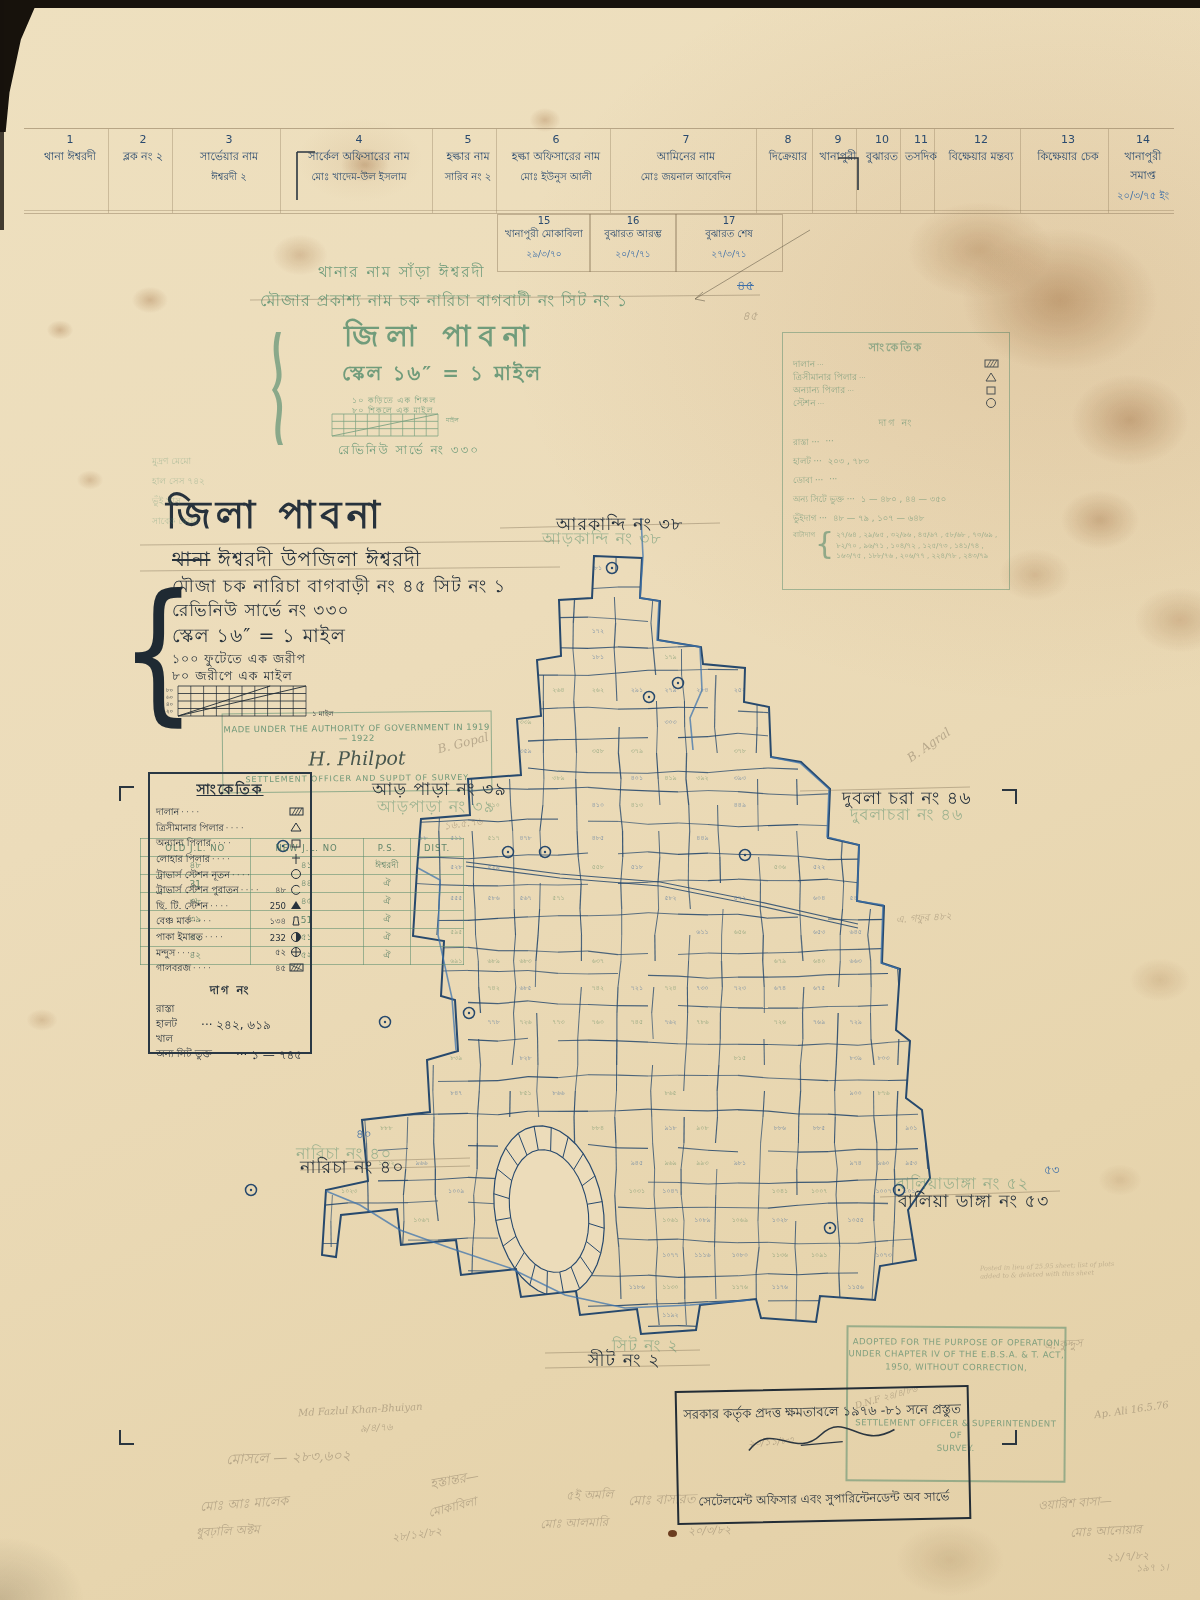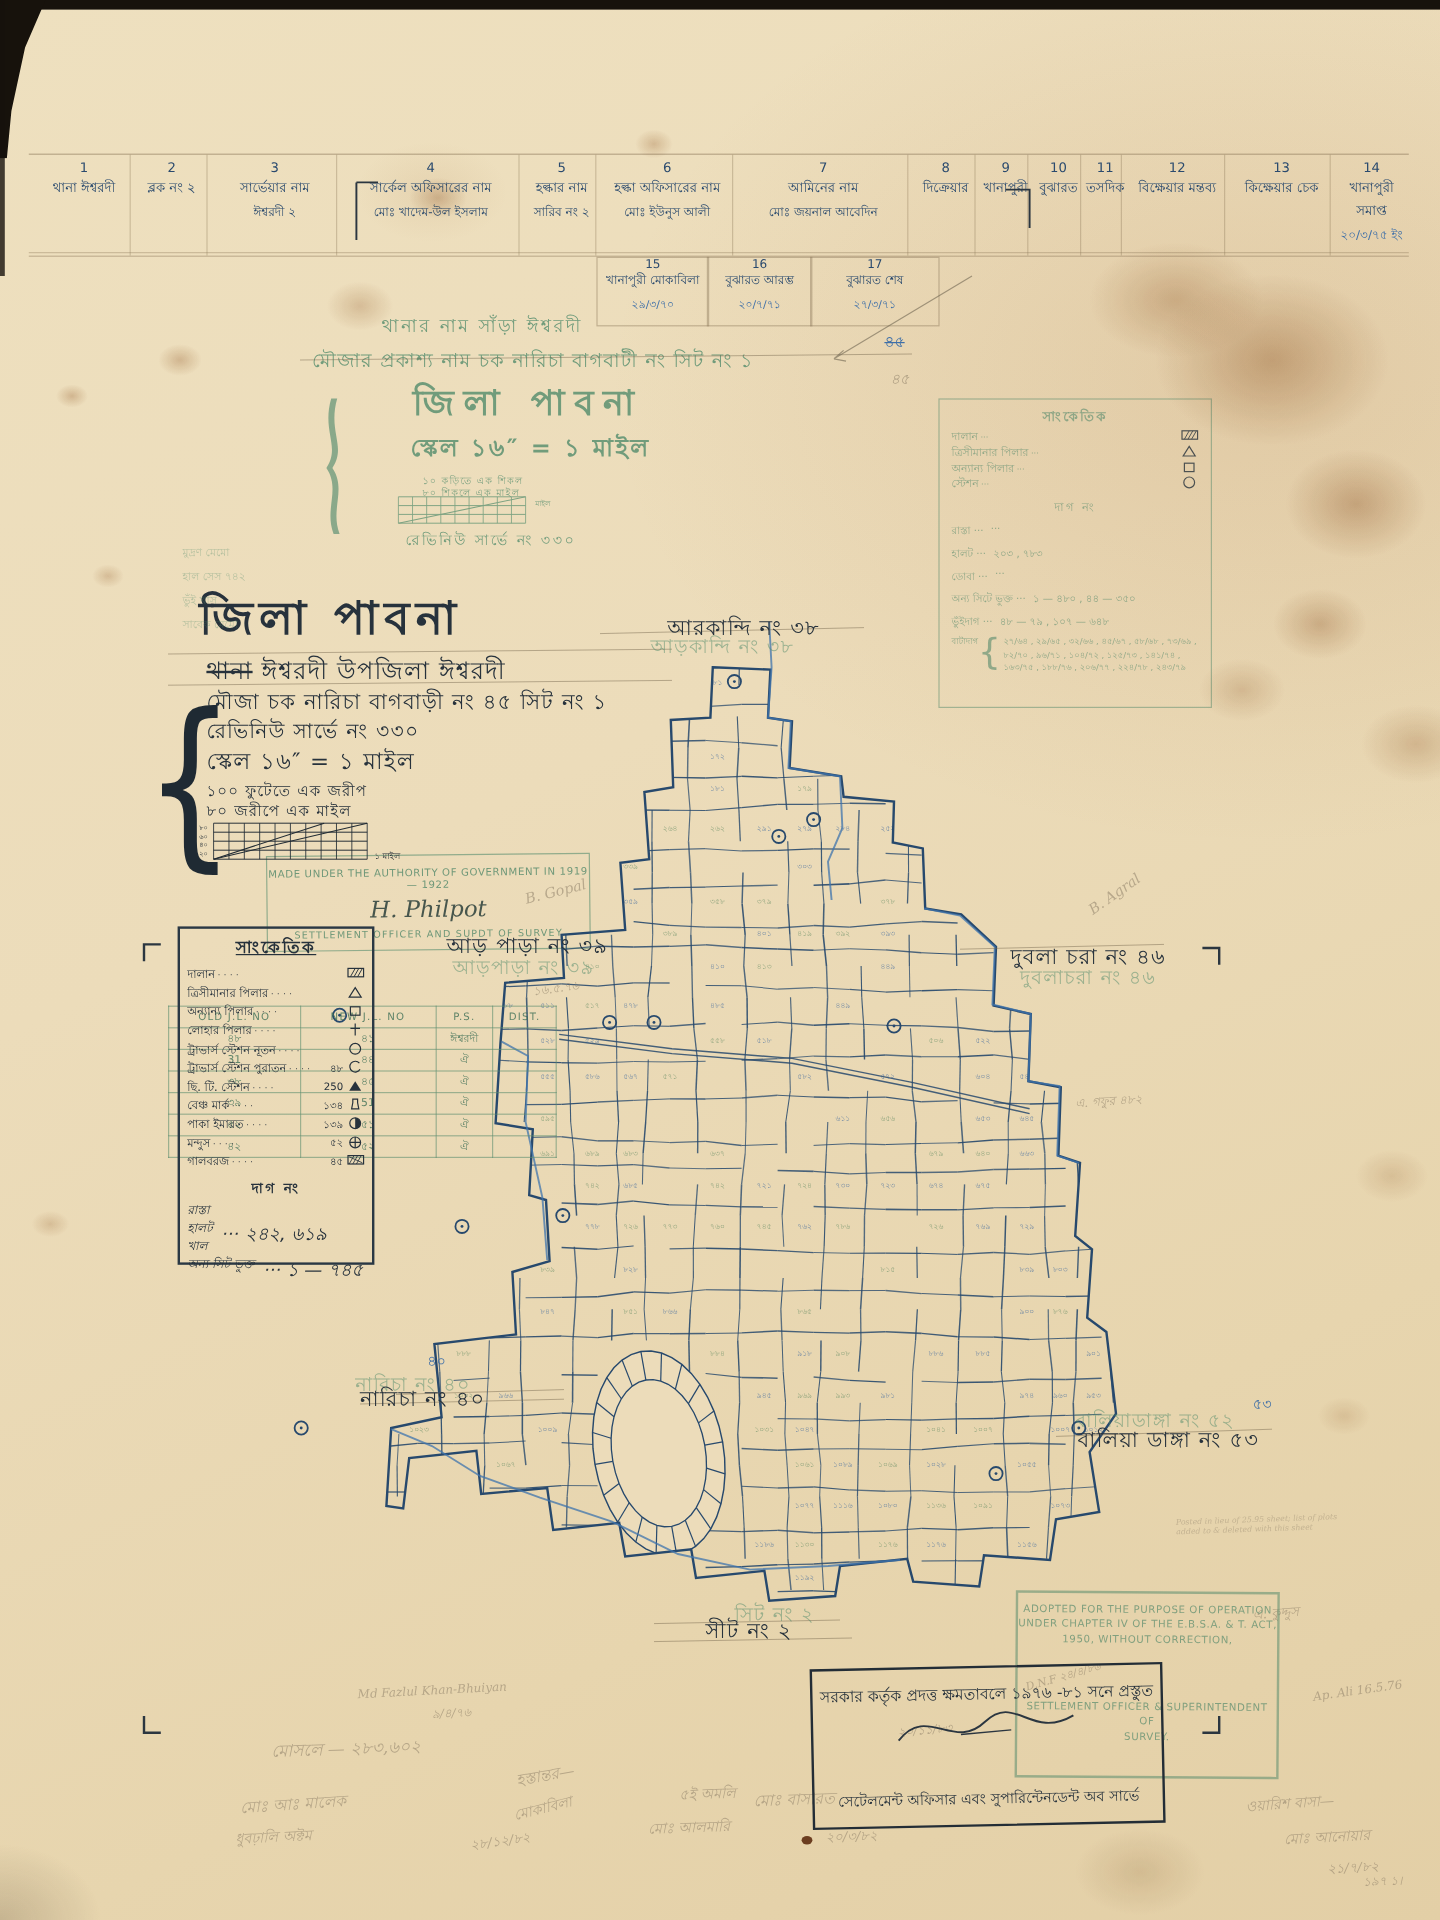--- a/index.html
+++ b/index.html
@@ -80,22 +80,22 @@
   .legend{position:absolute;left:148px;top:772px;width:164px;height:282px;
      border:2px solid #2a3844;color:var(--inkblk);padding:4px 6px;box-sizing:border-box;z-index:12;}
   .legend h4{margin:0 0 3px 0;text-align:center;font-size:14px;font-weight:bold;
      text-decoration:underline;letter-spacing:2px;}
   .lrow{display:flex;align-items:center;height:15.6px;font-size:9.5px;}
   .lrow .ll{white-space:nowrap;}
   .lrow .dots{flex:1;overflow:hidden;white-space:nowrap;color:rgba(40,50,60,.7);font-size:8px;padding:0 2px;}
   .lrow .num{font-size:8.5px;padding-right:2px;}
   .lrow .ic{width:16px;text-align:center;}
   .dag-title{text-align:center;font-size:11.5px;font-weight:bold;margin-top:5px;letter-spacing:2px;}
-  .drow{font-size:10px;height:15px;display:flex;font-style:italic;}
-  .drow .dv{margin-left:8px;font-size:15px;}
+  .drow{font-size:10px;height:15px;display:flex;}
+  .drow .dv{margin-left:24px;font-size:12px;}
 
   
   .jl{position:absolute;left:140px;top:838px;width:324px;z-index:10;border-collapse:collapse;
       color:rgba(60,110,85,.8);}
   .jl td,.jl th{border:1px solid rgba(90,140,110,.55);font-size:9px;height:17px;
       font-weight:normal;text-align:center;padding:0 2px;}
   .jl th{font-size:8.5px;letter-spacing:1px;}
 
   
   .oldleg{position:absolute;left:782px;top:332px;width:228px;height:258px;
@@ -364,21 +364,21 @@
         <span class="ll">বেঞ্চ মার্ক</span>
         <span class="dots">· · · ·</span>
         <span class="num">১৩৪</span>
         <span class="ic"><svg width="15" height="14" viewBox="0 0 15 14">
             <path d="M5,3 H9 V6 L10,11 H4 L5,6 Z" fill="none" stroke="#27323c"></path>
           </svg></span>
       </div>
       <div class="lrow">
         <span class="ll">পাকা ইমারত</span>
         <span class="dots">· · · ·</span>
-        <span class="num">১৩৯</span>
+        <span class="num">232</span>
         <span class="ic"><svg width="15" height="14" viewBox="0 0 15 14">
             <circle cx="7" cy="7" r="4.5" fill="none" stroke="#27323c"></circle>
             <path d="M7,2.5 A4.5,4.5 0 0 1 7,11.5 Z" fill="#27323c"></path>
           </svg></span>
       </div>
       <div class="lrow">
         <span class="ll">মন্দুস</span>
         <span class="dots">· · · ·</span>
         <span class="num">৫২</span>
         <span class="ic"><svg width="15" height="14" viewBox="0 0 15 14">

